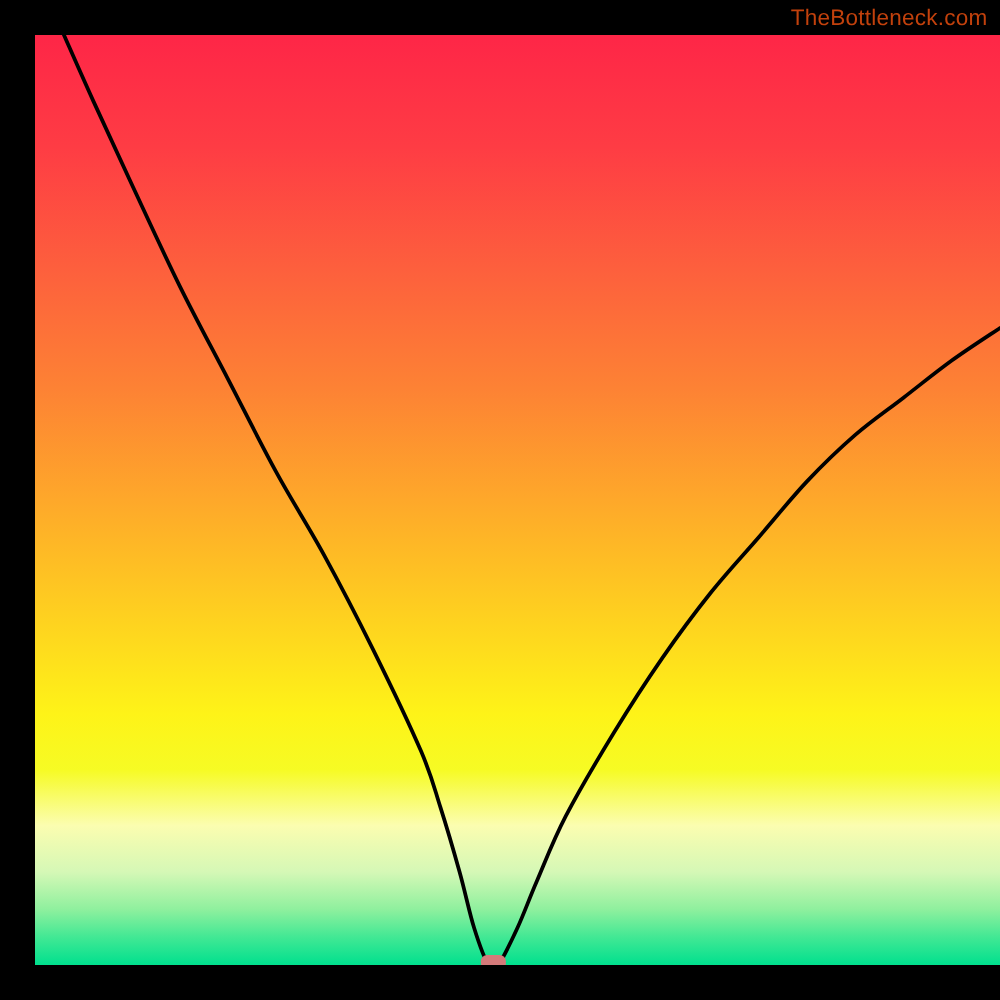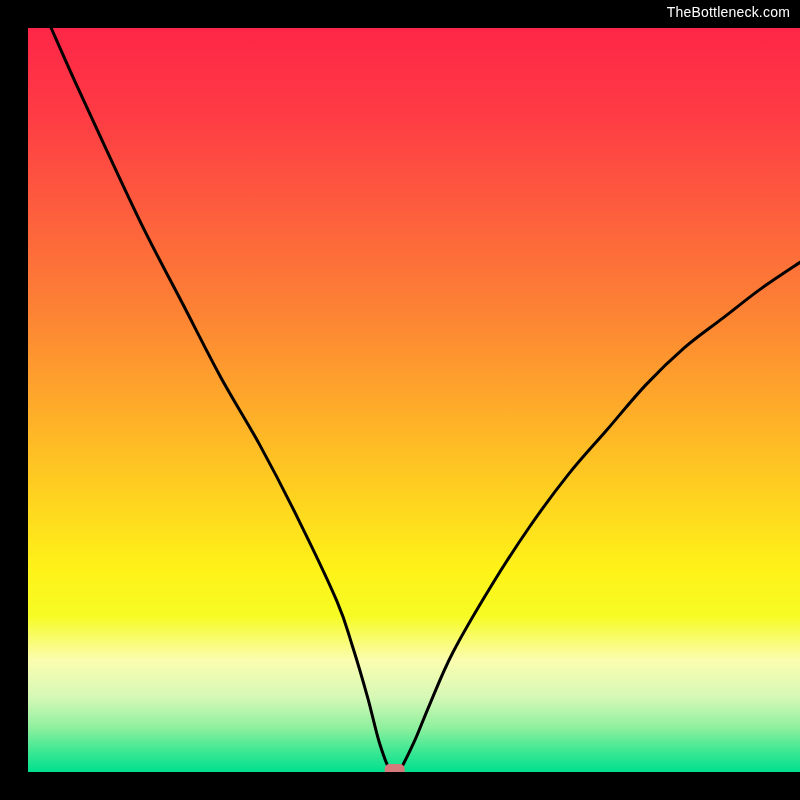--- a/index.html
+++ b/index.html
@@ -13,22 +13,22 @@
   }
   .chart-wrapper {
     position: relative;
     width: 800px;
     height: 800px;
   }
   .watermark {
     position: absolute;
     top: 4px;
     right: 10px;
-    color: #ffffff;
-    font-size: 14px;
+    color: #c2410c;
+    font-size: 18px;
     font-weight: 500;
     z-index: 10;
     letter-spacing: 0.2px;
   }
   svg {
     display: block;
   }
 </style>
 </head>
 <body>

